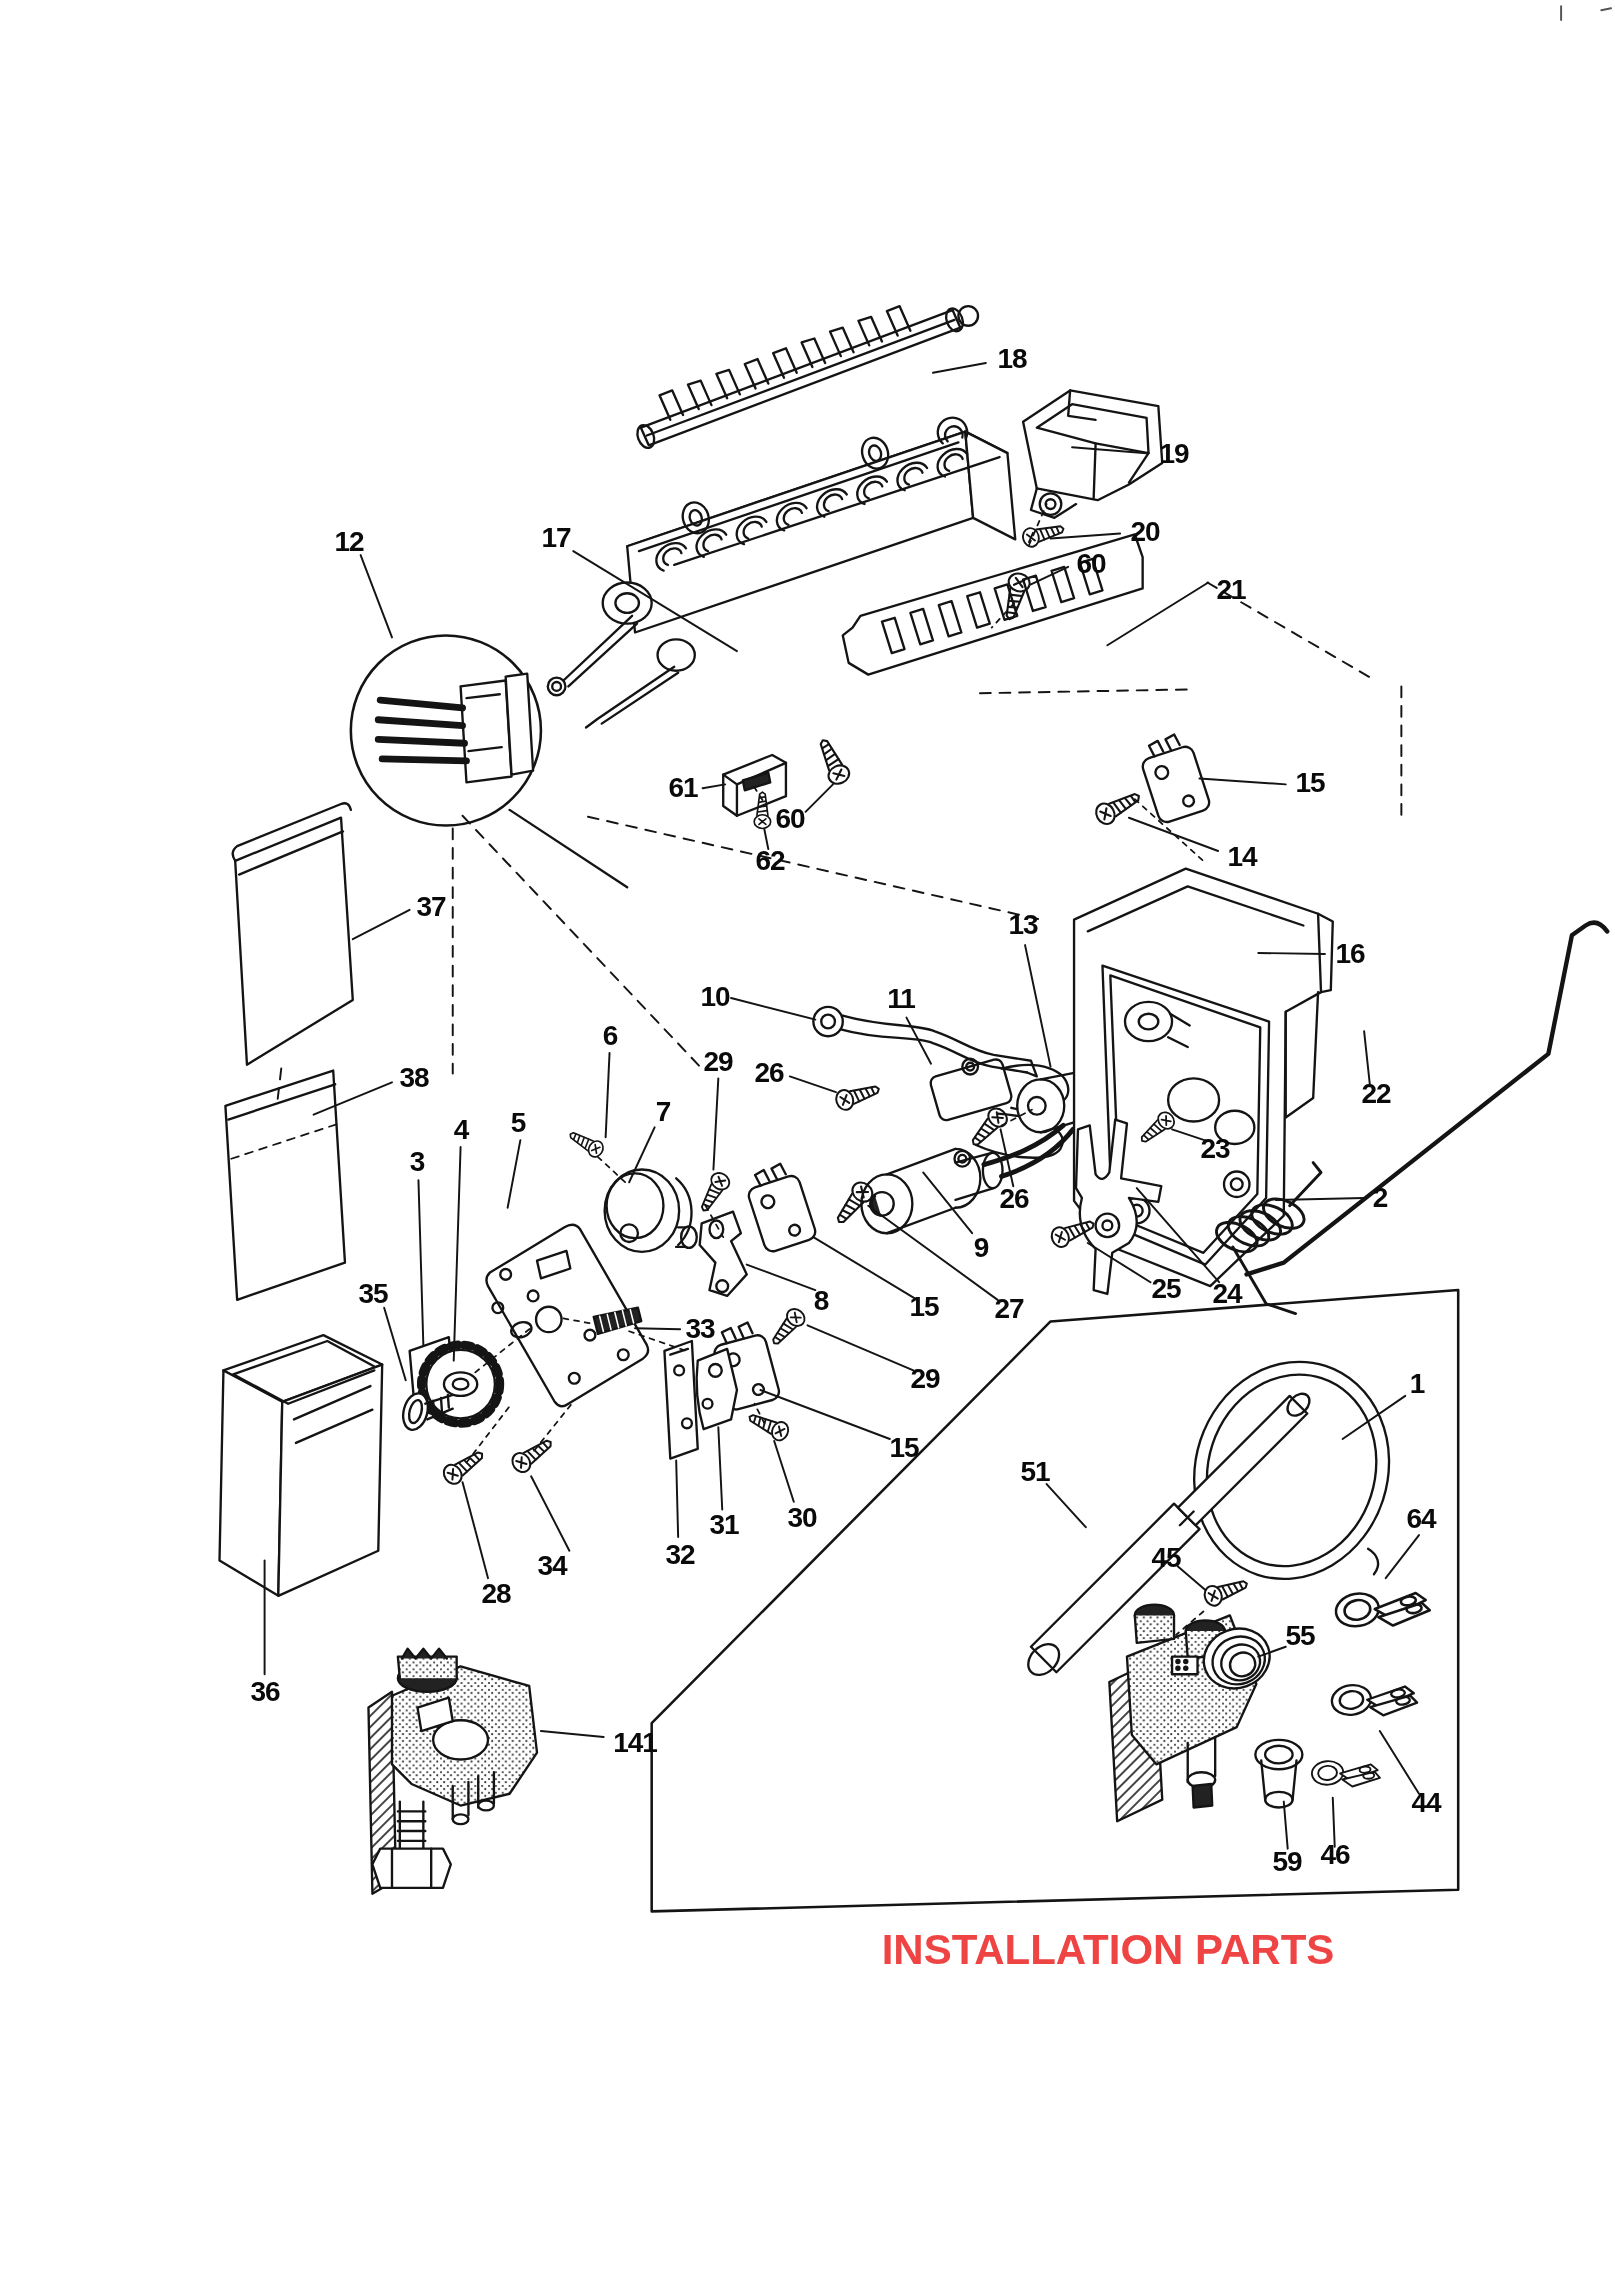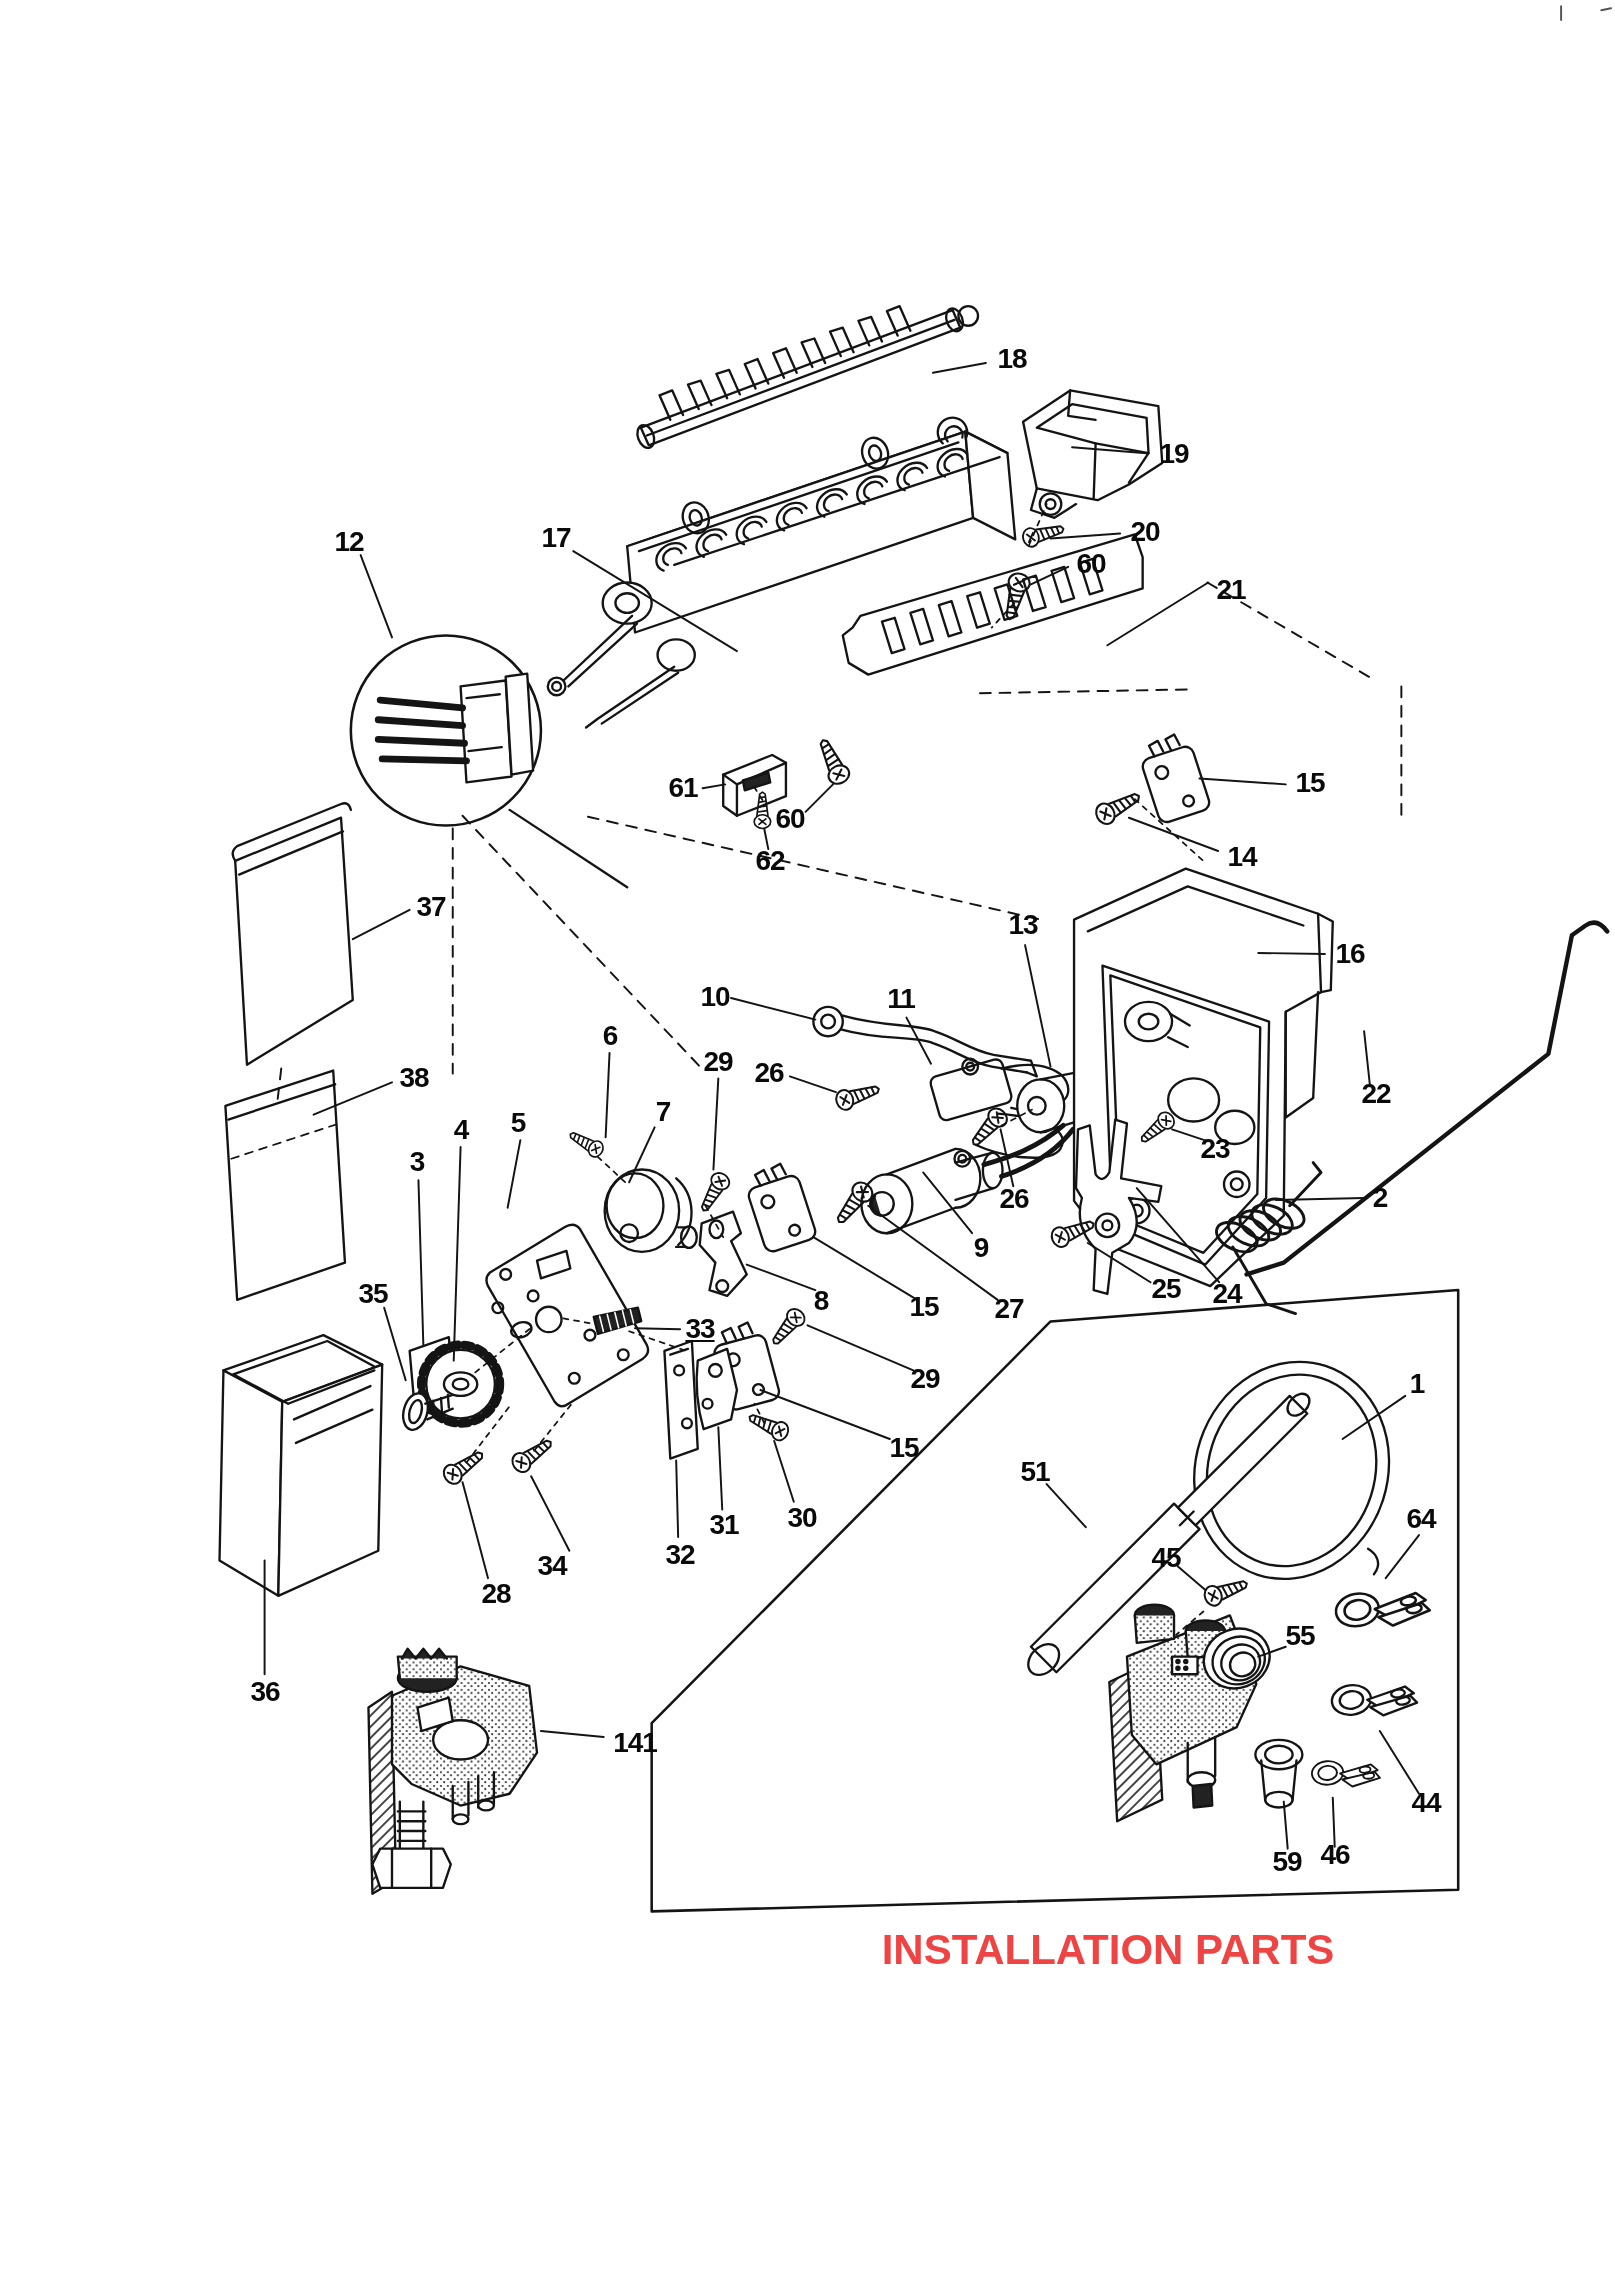--- a/index.html
+++ b/index.html
@@ -493,21 +493,21 @@
       <span class="plabel" style="left: 1215px; top: 1149px;">23</span>
       <span class="plabel" style="left: 1380px; top: 1198px;">2</span>
       <span class="plabel" style="left: 981px; top: 1248px;">9</span>
       <span class="plabel" style="left: 1014px; top: 1199px;">26</span>
       <span class="plabel" style="left: 373px; top: 1294px;">35</span>
       <span class="plabel" style="left: 821px; top: 1301px;">8</span>
       <span class="plabel" style="left: 924px; top: 1307px;">15</span>
       <span class="plabel" style="left: 1009px; top: 1309px;">27</span>
       <span class="plabel" style="left: 1166px; top: 1289px;">25</span>
       <span class="plabel" style="left: 1227px; top: 1294px;">24</span>
-      <span class="plabel" style="left: 700px; top: 1329px; text-decoration: underline;">33</span>
+      <span class="plabel" style="left: 700px; top: 1329px;">33</span>
       <span class="plabel" style="left: 925px; top: 1379px;">29</span>
       <span class="plabel" style="left: 1417px; top: 1384px;">1</span>
       <span class="plabel" style="left: 904px; top: 1448px;">15</span>
       <span class="plabel" style="left: 1035px; top: 1472px;">51</span>
       <span class="plabel" style="left: 1421px; top: 1519px;">64</span>
       <span class="plabel" style="left: 802px; top: 1518px;">30</span>
       <span class="plabel" style="left: 724px; top: 1525px;">31</span>
       <span class="plabel" style="left: 680px; top: 1555px;">32</span>
       <span class="plabel" style="left: 1166px; top: 1558px;">45</span>
       <span class="plabel" style="left: 1300px; top: 1636px;">55</span>

